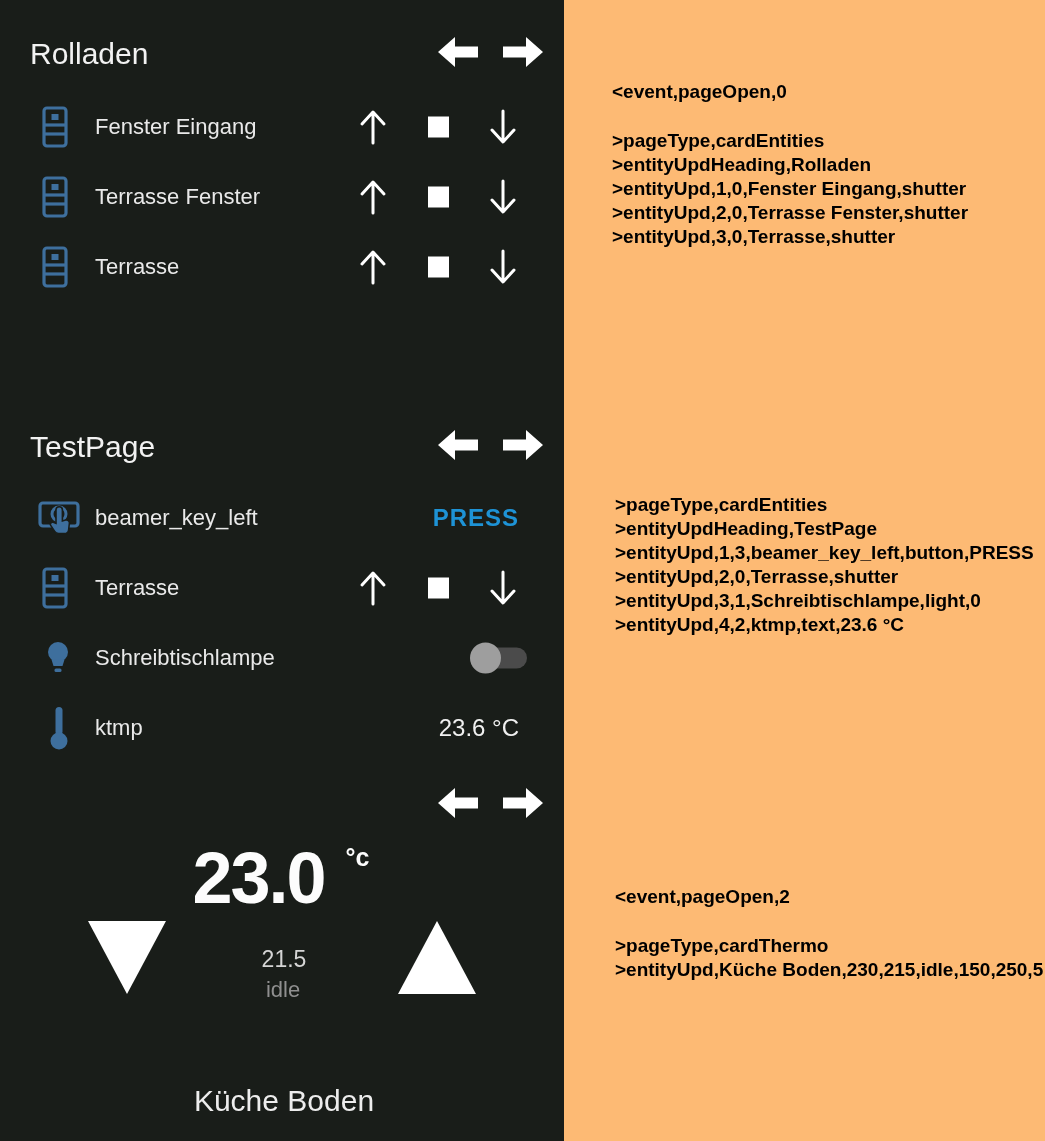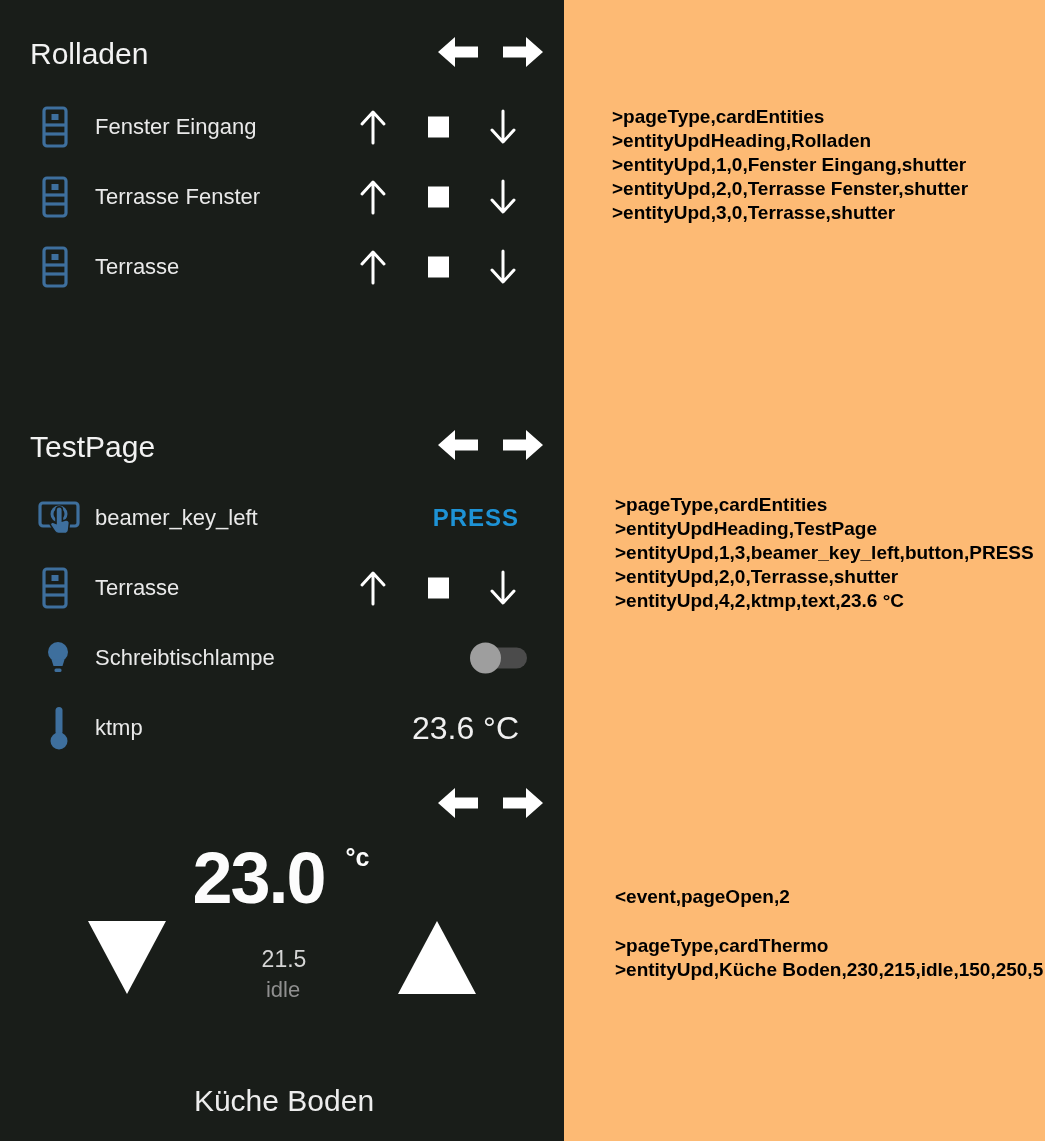--- a/index.html
+++ b/index.html
@@ -47,21 +47,21 @@
   .stop-square { display:block; width:21px; height:21px; background:#ffffff; }
 
   .press-btn {
     position:absolute; right:37px; top:50%; transform:translateY(-50%);
     background:none; border:none; padding:0; cursor:pointer;
     font-family:"Liberation Sans", sans-serif;
     font-size:24px; font-weight:700; letter-spacing:1px; color:#1e93d6;
   }
   .entity-value {
     position:absolute; right:37px; top:50%; transform:translateY(-50%);
-    font-size:32px; color:#f0f0f0; white-space:nowrap;
+    font-size:24px; color:#f0f0f0; white-space:nowrap;
   }
   .toggle {
     position:absolute; left:472px; top:50%; transform:translateY(-50%);
     width:55px; height:21px; border-radius:11px; background:#4b4b4b;
     border:none; padding:0; cursor:pointer;
   }
   .toggle .knob {
     position:absolute; left:-2px; top:-5px;
     width:31px; height:31px; border-radius:50%; background:#9e9e9e;
   }
@@ -321,35 +321,37 @@
 
       <div class="thermo-target">21.5</div>
       <div class="thermo-state">idle</div>
       <div class="thermo-title">Küche Boden</div>
     </section>
   </div>
 
   <div>
 
     <div class="log-block log-block-0">
+      <div>&lt;event,pageOpen,0</div>
       <div class="log-responses">
         <div>&gt;pageType,cardEntities</div>
         <div>&gt;entityUpdHeading,Rolladen</div>
         <div>&gt;entityUpd,1,0,Fenster Eingang,shutter</div>
         <div>&gt;entityUpd,2,0,Terrasse Fenster,shutter</div>
         <div>&gt;entityUpd,3,0,Terrasse,shutter</div>
       </div>
     </div>
 
     <div class="log-block log-block-1">
       <div class="log-responses">
         <div>&gt;pageType,cardEntities</div>
         <div>&gt;entityUpdHeading,TestPage</div>
         <div>&gt;entityUpd,1,3,beamer_key_left,button,PRESS</div>
         <div>&gt;entityUpd,2,0,Terrasse,shutter</div>
+        <div>&gt;entityUpd,3,1,Schreibtischlampe,light,0</div>
         <div>&gt;entityUpd,4,2,ktmp,text,23.6 °C</div>
       </div>
     </div>
 
     <div class="log-block log-block-2">
       <div>&lt;event,pageOpen,2</div>
       <div class="log-responses">
         <div>&gt;pageType,cardThermo</div>
         <div>&gt;entityUpd,Küche Boden,230,215,idle,150,250,5</div>
       </div>

